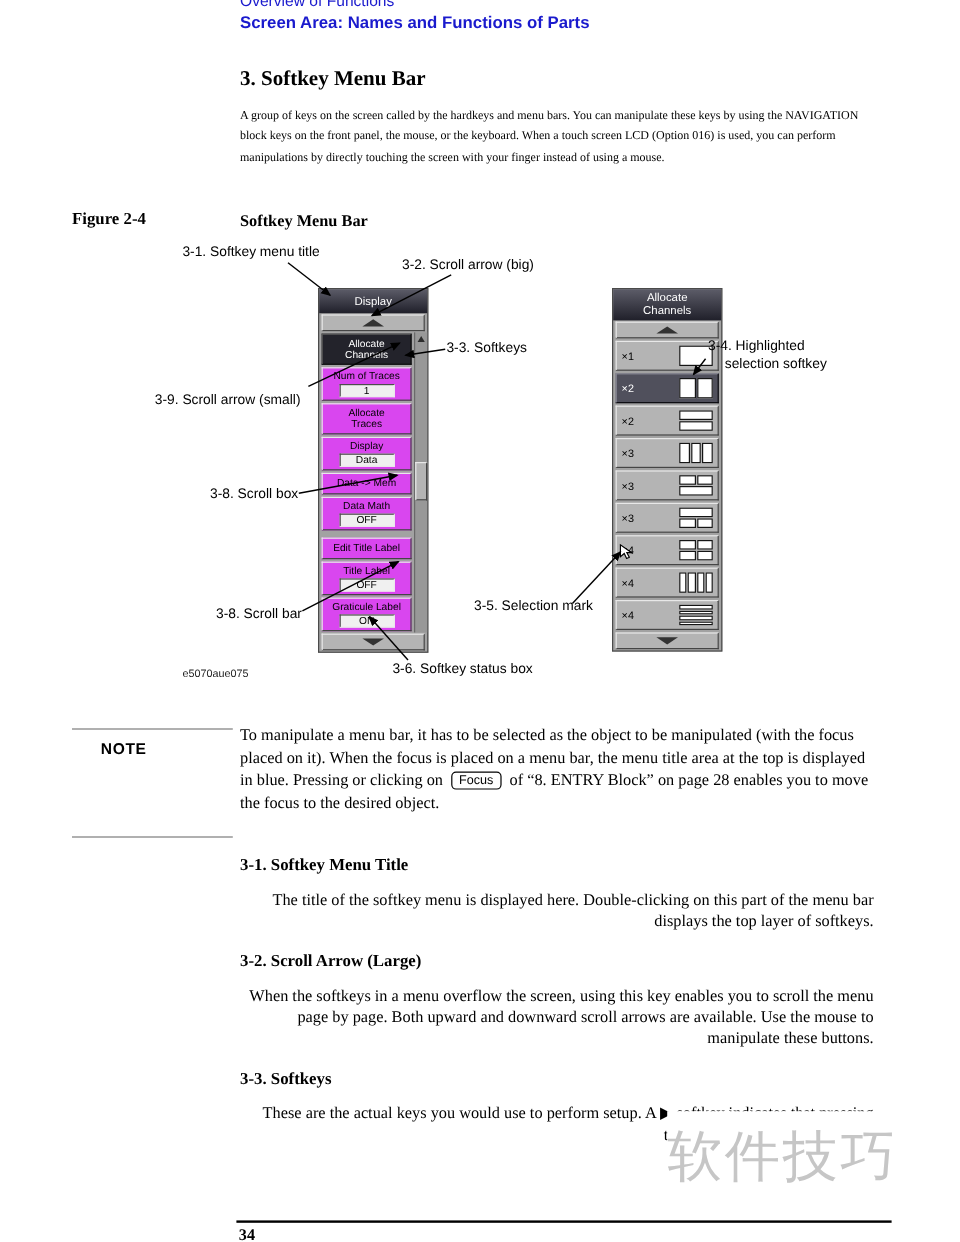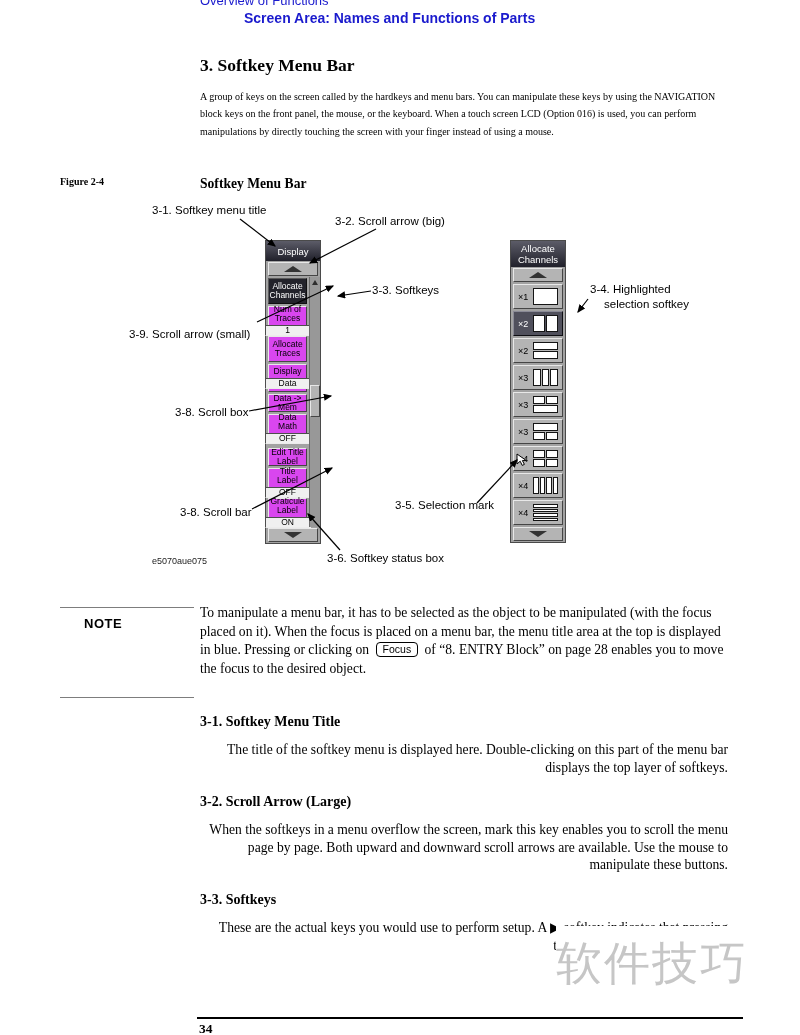--- a/index.html
+++ b/index.html
@@ -2,31 +2,31 @@
 <html><head>
 <meta charset="utf-8">
 <style>
   html,body{margin:0;padding:0;background:#fff;}
   .page{position:relative;width:800px;height:1035px;background:#fff;overflow:hidden;
         font-family:"Liberation Serif",serif;color:#000;}
 
   .chapter-head{position:absolute;left:200px;top:-7px;font-family:"Liberation Sans",sans-serif;
                 font-size:13px;color:#1a1acd;}
   .section-head{position:absolute;left:200px;top:10px;font-family:"Liberation Sans",sans-serif;
-                font-weight:bold;font-size:14px;color:#1a1acd;margin-left:44px;}
+                font-weight:bold;font-size:14px;color:#1a1acd;}
 
   .sec-title{position:absolute;left:200px;top:55px;font-size:17.5px;font-weight:bold;}
   .intro{position:absolute;left:200px;top:88px;width:528px;font-size:10px;line-height:17.4px;text-align:left;}
 
-  .fig-label{position:absolute;left:60px;top:176px;font-weight:bold;font-size:10px;}
+  .fig-label{position:absolute;left:60px;top:176px;font-weight:bold;font-size:14px;}
   .fig-caption{position:absolute;left:200px;top:176px;font-weight:bold;font-size:13.6px;}
   .fig-code{position:absolute;left:152px;top:556px;font-family:"Liberation Sans",sans-serif;font-size:9px;color:#222;}
 
   
-  .menu{position:absolute;width:56px;box-sizing:border-box;background:#a2a2a2;border:1px solid #4a4a4a;
+  .menu{position:absolute;width:92px;box-sizing:border-box;background:#a2a2a2;border:1px solid #4a4a4a;
         font-family:"Liberation Sans",sans-serif;}
   .menu-left{left:265px;top:240px;}
   .menu-right{left:510px;top:240px;}
   .menu-title{background:linear-gradient(180deg,#5c5c68,#20202a);color:#fff;display:flex;flex-direction:column;
               align-items:center;justify-content:center;font-size:9.5px;line-height:11px;}
   .menu-left .menu-title{height:20px;}
   .menu-right .menu-title{height:26px;}
   .barrow{height:12px;margin:1px 2px;background:#b4b4b4;border:1px solid;border-color:#e8e8e8 #454545 #454545 #e8e8e8;
           display:flex;align-items:center;justify-content:center;}
   .tri-up{width:0;height:0;border-left:9px solid transparent;border-right:9px solid transparent;border-bottom:6px solid #333;}
@@ -346,21 +346,21 @@
   <div class="note-text">
     <span>To manipulate a menu bar, it has to be selected as the object to be manipulated (with the focus placed on it). When the focus is placed on a menu bar, the menu title area at the top is displayed in blue. Pressing or clicking on</span>
     <span class="focus-btn">Focus</span>
     <span>of “8. ENTRY Block” on page 28 enables you to move the focus to the desired object.</span>
   </div>
 
   <div class="sub-head" style="top:714px;">3-1. Softkey Menu Title</div>
   <div class="sub-body" style="top:741px;">The title of the softkey menu is displayed here. Double-clicking on this part of the menu bar displays the top layer of softkeys.</div>
 
   <div class="sub-head" style="top:794px;">3-2. Scroll Arrow (Large)</div>
-  <div class="sub-body" style="top:821px;">When the softkeys in a menu overflow the screen, mark this key enables you to scroll the menu page by page. Both upward and downward scroll arrows are available. Use the mouse to manipulate these buttons.</div>
+  <div class="sub-body" style="top:821px;">When the softkeys in a menu overflow the screen, using this key enables you to scroll the menu page by page. Both upward and downward scroll arrows are available. Use the mouse to manipulate these buttons.</div>
 
   <div class="sub-head" style="top:892px;">3-3. Softkeys</div>
   <div class="sub-body" style="top:919px;">These are the actual keys you would use to perform setup. A ▶ softkey indicates that pressing that softkey will display the low</div>
 
   <div class="watermark">软件技巧</div>
 
   <div class="footer-rule"></div>
   <div class="page-num">34</div>
 
 </div>

